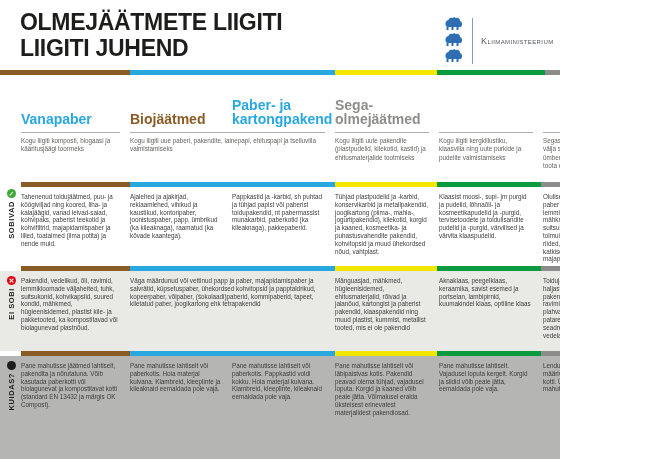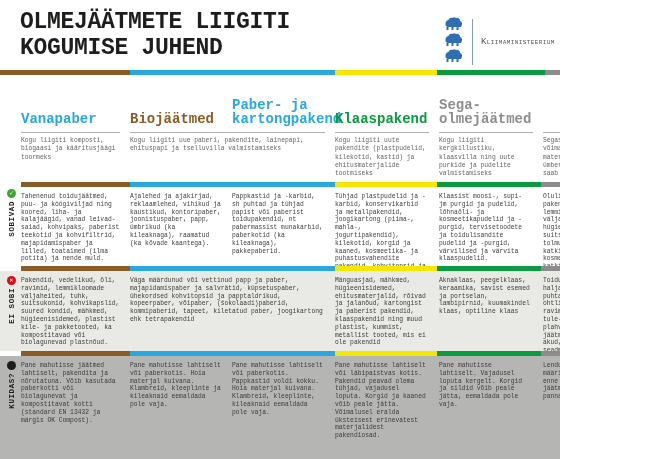--- a/index.html
+++ b/index.html
@@ -1,17 +1,17 @@
 <!DOCTYPE html>
 <html><head>
 <meta charset="utf-8">
 <style>
   html,body{margin:0;padding:0;background:#fff;}
   .page{position:relative;width:560px;height:459px;background:#ffffff;overflow:hidden;
-        font-family:Liberation Mono, monospace;color:#1d1d1b;}
+        font-family:Liberation Sans, sans-serif;color:#1d1d1b;}
 
   
   .title{position:absolute;left:20px;top:10px;font-size:23px;font-weight:700;
          letter-spacing:-0.3px;line-height:1.12;color:#1d1d1b;}
 
   
   .logo{position:absolute;left:443px;top:16px;display:flex;align-items:center;}
   .logo .vline{width:1px;height:46px;background:#7f9dc4;margin:0 8px 0 7px;}
   .ministry{font-size:9px;font-variant:small-caps;letter-spacing:0.4px;color:#53565a;font-weight:400;}
 
@@ -63,21 +63,21 @@
   .rail .rlabel{writing-mode:vertical-rl;transform:rotate(180deg);margin-top:3px;
                 font-size:7.5px;font-weight:700;letter-spacing:0.6px;color:#1d1d1b;}
 </style>
 </head>
 <body>
 
 <div class="page">
 
   <div class="title">
     <div>OLMEJÄÄTMETE LIIGITI</div>
-    <div>KOGUMISE JUHEND</div>
+    <div>LIIGITI JUHEND</div>
   </div>
 
   <div class="logo">
     <span>
       <svg width="22" height="46" viewBox="0 0 22 46" fill="#2e6eb5" xmlns="http://www.w3.org/2000/svg">
         <g>
             <path d="M3 10c-1.5-3 .5-6 2.5-6 .3-1.8 2-2.8 3.7-2 1-1 2.8-1 3.8 0 2-.8 4 .8 4 2.8 1.8 1 2.6 2.8 1.8 4.6l-.8 1.6H4.4z"></path>
             <path d="M3.5 11h2v3h-2zM8.5 11h2v3h-2zM13.5 11h2v3h-2z"></path>
           </g>
         <g transform="translate(0,16)">
@@ -123,21 +123,20 @@
     <span class="seg s2" style="background: rgb(41, 168, 224);"></span>
     <span class="seg s3" style="background: rgb(243, 230, 0);"></span>
     <span class="seg s4" style="background: rgb(10, 154, 63);"></span>
     <span class="seg s5" style="background: rgb(140, 140, 138);"></span>
   </div>
 
   <div class="grid titles">
     <div class="coltitle" style="color: rgb(41, 168, 224);">Vanapaber</div>
     <div class="coltitle" style="color: rgb(138, 92, 37);">Biojäätmed</div>
     <div class="coltitle" style="color: rgb(41, 168, 224);">Paber- ja kartongpakend</div>
-    <div class="coltitle" style="color: rgb(10, 154, 63);">Klaaspakend</div>
     <div class="coltitle" style="color: rgb(141, 141, 139);">Sega-olmejäätmed</div>
   </div>
 
   <div class="grid descs">
     <div class="desc">Kogu liigiti komposti, biogaasi ja kääritusjäägi toormeks</div>
     <div class="desc span23">Kogu liigiti uue paberi, pakendite, lainepapi, ehituspapi ja tselluvilla valmistamiseks</div>
     <div class="desc">Kogu liigiti uute pakendite (plastpudelid, kilekotid, kastid) ja ehitusmaterjalide tootmiseks</div>
     <div class="desc">Kogu liigiti kergkillustiku, klaasvilla ning uute purkide ja pudelite valmistamiseks</div>
     <div class="desc">Segast ei ole hetkel võimalik välja sortida materjale ümbertöötluseks, kuid saab toota energiat</div>
   </div>

